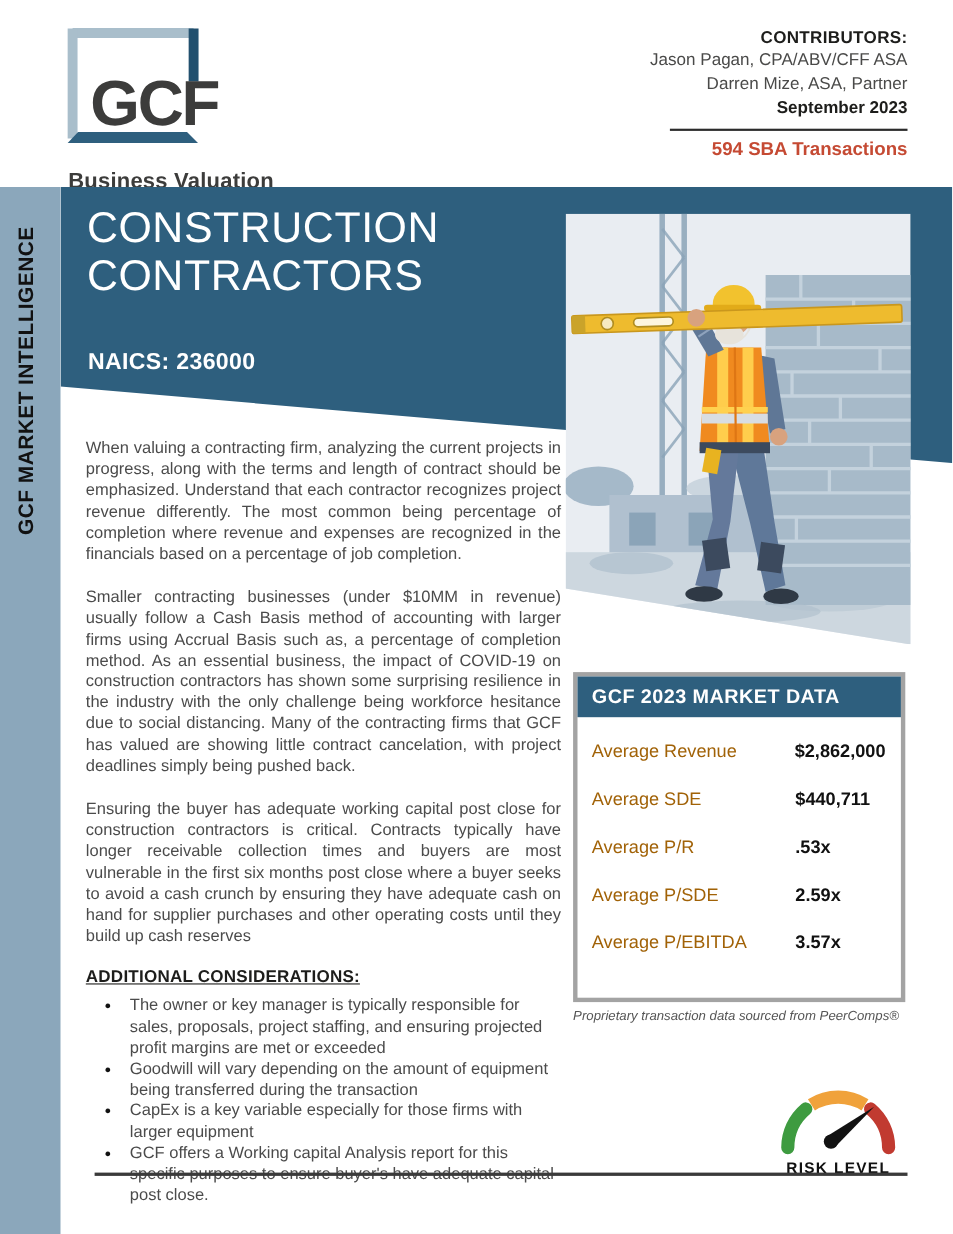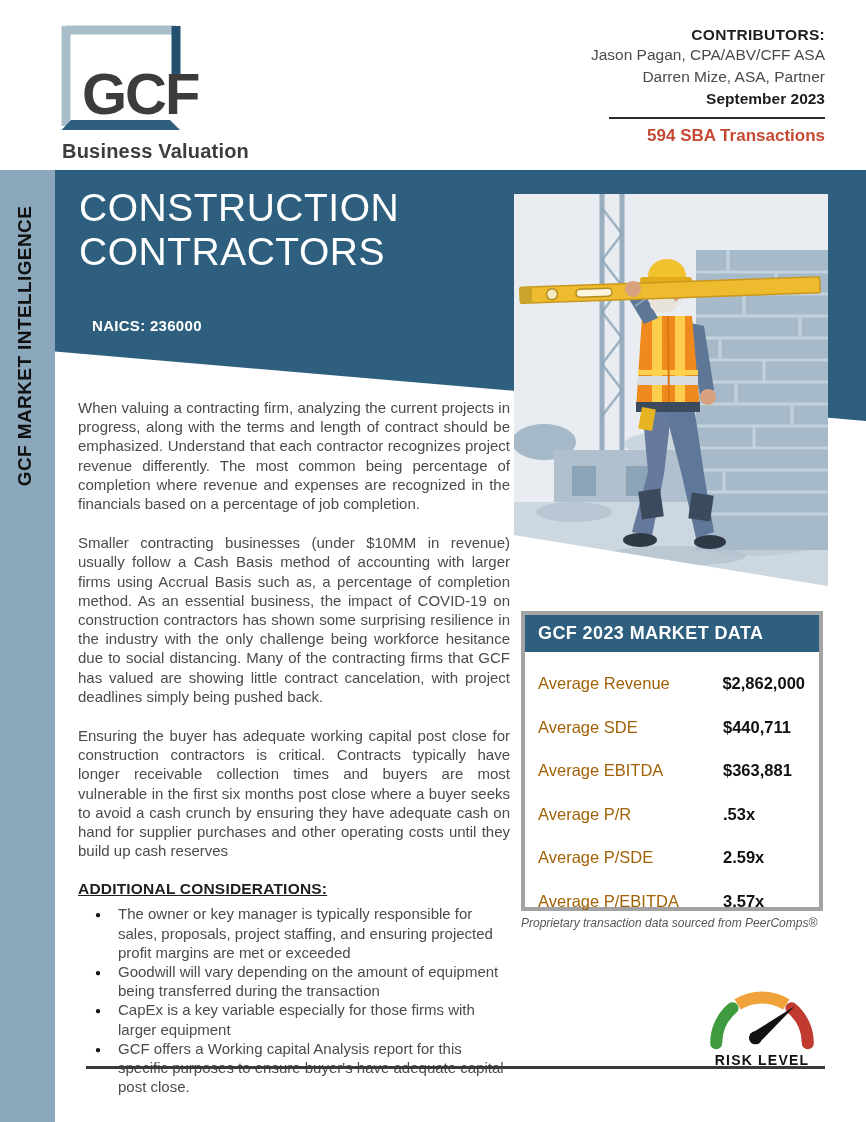--- a/index.html
+++ b/index.html
@@ -2,42 +2,42 @@
 <html><head>
 <meta charset="utf-8">
 <style>
   * { margin:0; padding:0; box-sizing:border-box; }
   html,body { background:#ffffff; }
   body { font-family:"Liberation Sans","DejaVu Sans",sans-serif; }
   .page { position:relative; width:866px; height:1122px; background:#ffffff; overflow:hidden; margin:0 auto; }
 
   
   .logo-wrap { position:absolute; left:58px; top:22px; width:230px; }
-  .logo-sub { font-size:20px; font-weight:bold; color:#3c3c3b; letter-spacing:.2px; margin-top:2px; padding-left:4px; }
+  .logo-sub { font-size:20px; font-weight:bold; color:#3c3c3b; letter-spacing:.2px; margin-top:15px; padding-left:4px; }
 
   .contrib { position:absolute; right:41px; top:26px; width:360px; text-align:right; color:#4a4a49; }
   .contrib .c-head { font-size:15.5px; font-weight:bold; color:#1d1d1b; letter-spacing:.3px; }
   .contrib .c-name { font-size:15.5px; line-height:22px; color:#4a4a49; }
   .contrib .c-date { font-size:15.5px; font-weight:bold; color:#1d1d1b; line-height:22px; }
   .contrib .c-rule { margin:7px 0 7px auto; width:216px; height:2px; background:#2b2b2b; }
   .contrib .c-sba  { font-size:17px; font-weight:bold; color:#c54a33; }
 
   
   .side-strip { position:absolute; left:0; top:170px; width:55px; height:952px; background:#8ba7bb; }
   .side-label { position:absolute; left:-139px; top:333px; width:332px; height:26px;
                 transform:rotate(-90deg); transform-origin:center;
                 font-size:19px; font-weight:bold; color:#111111; letter-spacing:.4px;
                 text-align:center; white-space:nowrap; }
 
   
   .band { position:absolute; left:55px; top:170px; width:811px; height:252px; background:#2e5f7e;
           -webkit-clip-path:polygon(0 0,100% 0,100% 99.6%,0 72%); clip-path:polygon(0 0,100% 0,100% 99.6%,0 72%); }
   .hero-title { position:absolute; left:79px; top:186px; color:#ffffff; font-size:39px; font-weight:400;
                 line-height:44px; letter-spacing:.5px; }
-  .hero-naics { position:absolute; left:80px; top:317px; color:#ffffff; font-size:15px; font-weight:bold; letter-spacing:.3px;margin-left:12px; }
+  .hero-naics { position:absolute; left:80px; top:317px; color:#ffffff; font-size:21px; font-weight:bold; letter-spacing:.3px; }
 
   
   .photo { position:absolute; left:514px; top:194px; width:314px; height:392px;
            -webkit-clip-path:polygon(0 0,100% 0,100% 100%,0 87%); clip-path:polygon(0 0,100% 0,100% 100%,0 87%); }
   .photo svg { display:block; }
 
   
   .article { position:absolute; left:78px; top:398px; width:432px; color:#4b4b4b; }
   .article p { font-size:15px; line-height:19.2px; text-align:justify; margin-bottom:20px; }
   .consider-head { font-size:15.5px; font-weight:bold; color:#1d1d1b; text-decoration:underline; letter-spacing:.2px; margin:4px 0 6px 0; }
@@ -218,24 +218,20 @@
     <div class="market-rows">
       <div class="market-row">
         <span class="m-label">Average Revenue</span>
         <span class="m-value">$2,862,000</span>
       </div>
       <div class="market-row">
         <span class="m-label">Average SDE</span>
         <span class="m-value">$440,711</span>
       </div>
       <div class="market-row">
-        <span class="m-label">Average EBITDA</span>
-        <span class="m-value">$363,881</span>
-      </div>
-      <div class="market-row">
         <span class="m-label">Average P/R</span>
         <span class="m-value">.53x</span>
       </div>
       <div class="market-row">
         <span class="m-label">Average P/SDE</span>
         <span class="m-value">2.59x</span>
       </div>
       <div class="market-row">
         <span class="m-label">Average P/EBITDA</span>
         <span class="m-value">3.57x</span>

